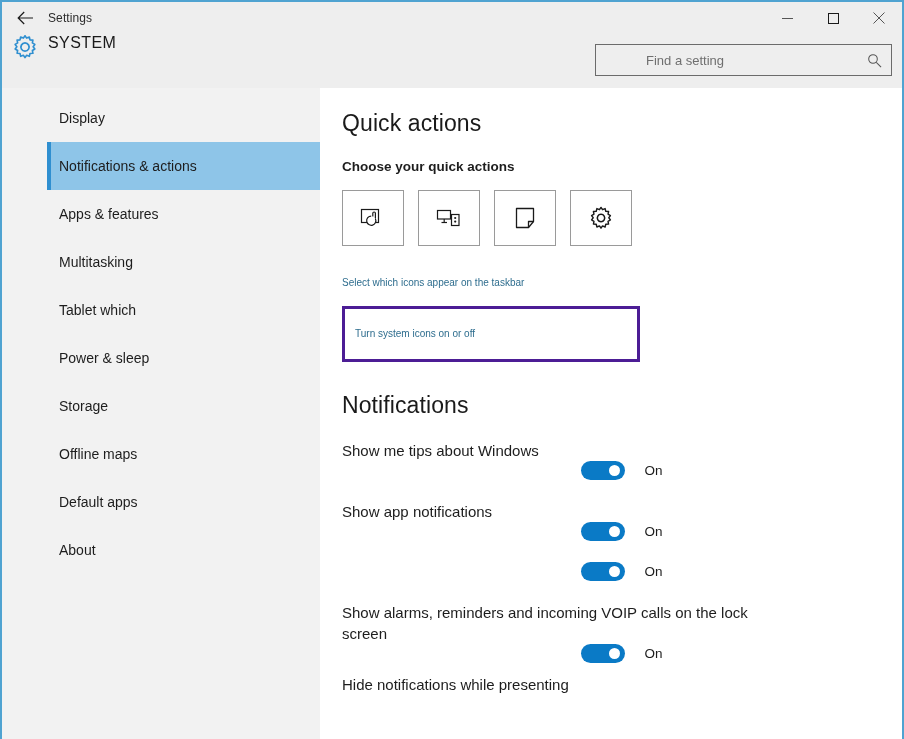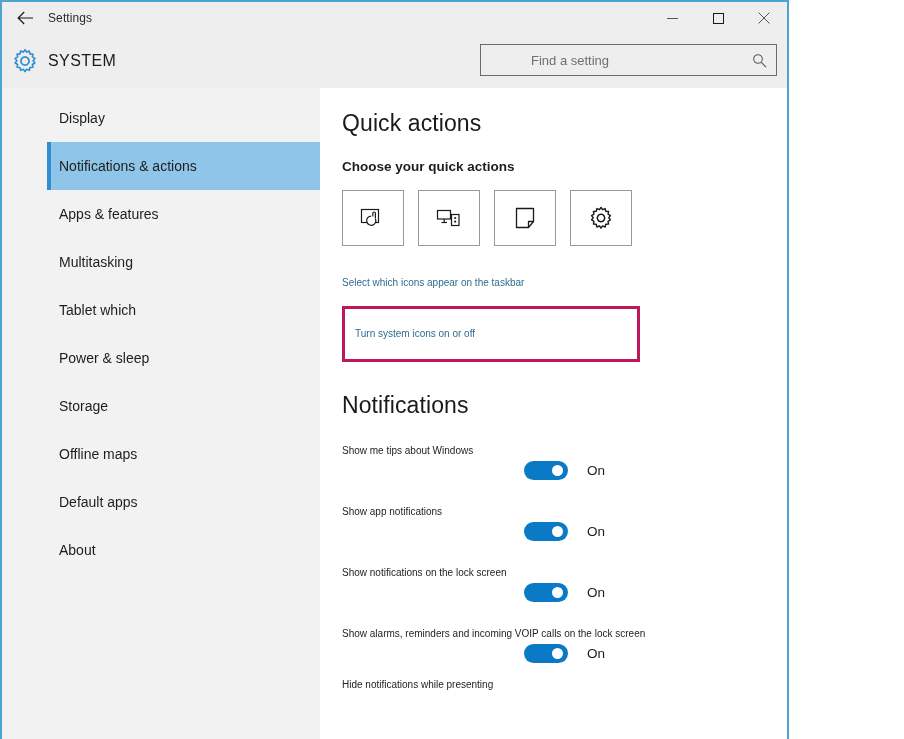--- a/index.html
+++ b/index.html
@@ -7,21 +7,21 @@
   html, body {
     width: 904px;
     height: 739px;
     overflow: hidden;
     font-family: "Liberation Sans", sans-serif;
     background: #ffffff;
   }
 
   #window {
     position: relative;
-    width: 789px;
+    width: 904px;
     height: 739px;
     background: #6d28d9;
     border: 2px solid #4fa3d1;
     border-bottom: none;
     overflow: hidden;
   }
 
   
   .titlebar {
     position: relative;
@@ -59,21 +59,21 @@
     cursor: pointer;
   }
   .win-btn svg { display: block; }
 
   
   .header {
     position: relative;
     height: 54px;
     background: #eeeeee;
     display: flex;
-    align-items: center;
+    align-items: flex-start;
   }
   .gear-brand {
     width: 46px;
     display: flex;
     align-items: center;
     justify-content: center;
   }
   .brand-title {
     font-size: 16px;
     color: #1a1a1a;
@@ -187,31 +187,31 @@
   .links { margin-top: 28px; }
   .link {
     display: block;
     font-size: 10px;
     color: #2e6d8e;
     text-decoration: none;
     cursor: pointer;
     line-height: 18px;
   }
   .link-boxed {
-    border: 3px solid #be185d;
+    border: 3px solid #4c1d95;
     padding: 16px 10px 16px 10px;
     width: 298px;
     margin-top: 14px;
   }
 
   .h2-notif { margin-top: 30px; }
 
   .setting { margin-top: 21px; }
   .setting-label {
-    font-size: 10px;
+    font-size: 15px;
     color: #1d1d1d;
     line-height: 21px;
     max-width: 420px;
   }
   .toggle-row {
     display: flex;
     align-items: center;
     margin-top: 0;
     justify-content: center;
   }
@@ -391,21 +391,20 @@
         <div class="setting-label">Show app notifications</div>
         <div class="toggle-row">
           <div class="toggle">
             <div class="knob"></div>
           </div>
           <span class="toggle-state">On</span>
         </div>
       </div>
 
       <div class="setting">
-        <div class="setting-label">Show notifications on the lock screen</div>
         <div class="toggle-row">
           <div class="toggle">
             <div class="knob"></div>
           </div>
           <span class="toggle-state">On</span>
         </div>
       </div>
 
       <div class="setting">
         <div class="setting-label">Show alarms, reminders and incoming VOIP calls on the lock screen</div>

